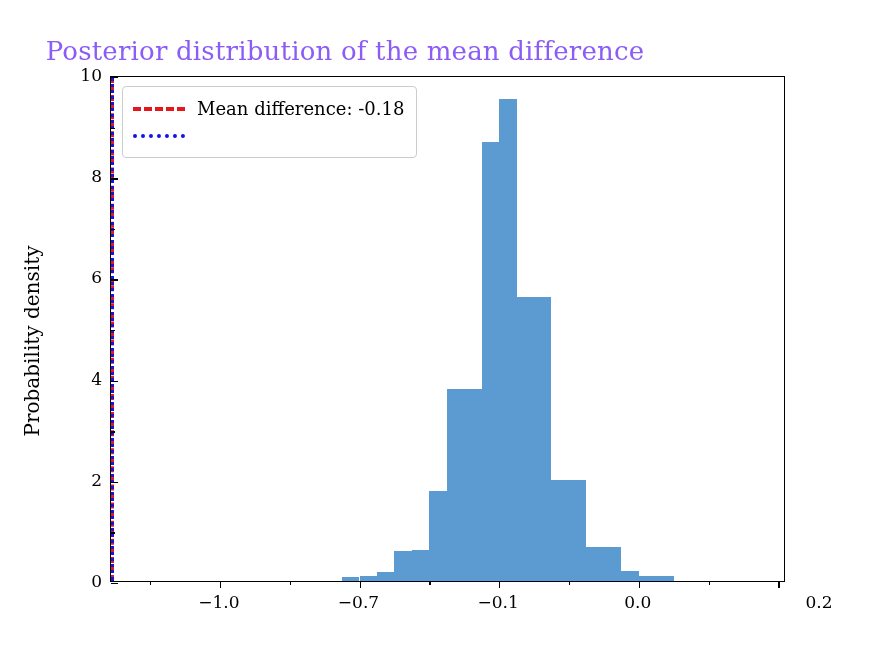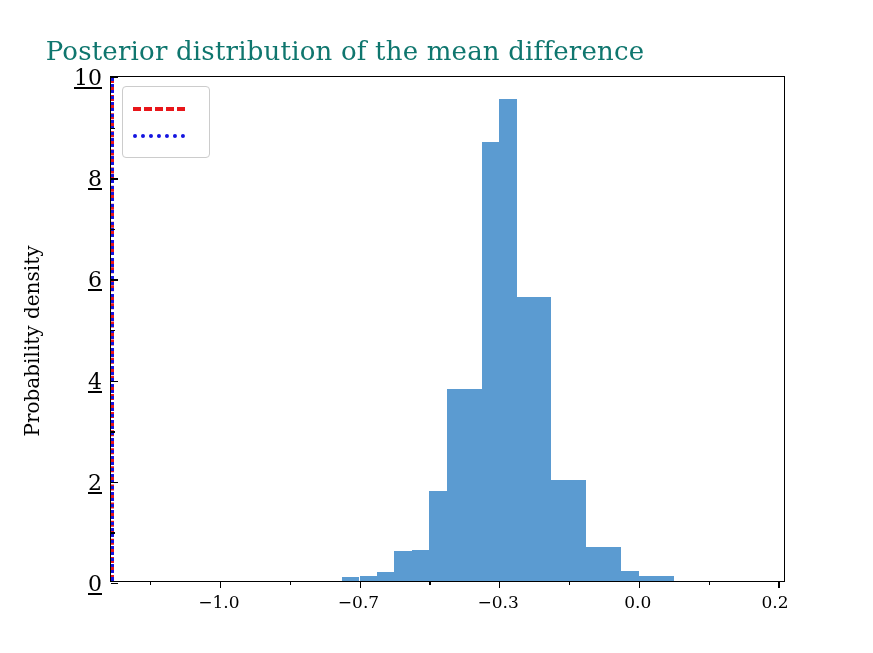--- a/index.html
+++ b/index.html
@@ -4,21 +4,21 @@
 <style>
   html,body{margin:0;padding:0;background:#ffffff;}
   body{width:873px;height:653px;overflow:hidden;
        font-family:"DejaVu Serif","Liberation Serif",serif;color:#000;}
   #figure{position:relative;width:873px;height:653px;background:#fff;}
 
   
   #chart-title{
     position:absolute;left:0;top:36px;width:690px;
     text-align:center;font-size:26px;letter-spacing:.2px;
-    font-family:"DejaVu Serif","Liberation Serif",serif;color:#0f766e;
+    font-family:"DejaVu Serif","Liberation Serif",serif;color:#8b5cf6;
   }
 
   
   #plot-area{
     position:absolute;left:110px;top:76px;width:675px;height:506px;
     box-sizing:border-box;border:1.4px solid #000;background:#fff;
   }
   #bars{position:absolute;left:0;top:0;width:100%;height:100%;}
   .bar{position:absolute;bottom:0;background:#5b9bd1;}
 
@@ -33,22 +33,22 @@
   .tick-x.minor{height:4px;}
   .tick-y{position:absolute;left:0;height:1.4px;background:#000;}
   .tick-y.major{width:7px;}
   .tick-y.minor{width:4px;}
 
   .xlabel-txt{
     position:absolute;top:592px;font-size:17px;text-align:center;
     width:80px;margin-left:-40px;color:#000;
   }
   .ylabel-txt{
-    position:absolute;left:0;font-size:22px;text-align:right;
-    width:36px;margin-top:-11px;color:#000;text-decoration:underline;
+    position:absolute;left:0;font-size:17px;text-align:right;
+    width:36px;margin-top:-11px;color:#000;
   }
 
   #x-axis-title{
     position:absolute;left:0;top:620px;width:873px;text-align:center;
     font-size:20px;color:#000;
   }
   #y-axis-title{
     position:absolute;left:-188px;top:329px;width:440px;text-align:center;
     font-size:20px;color:#000;
     transform:rotate(-90deg);transform-origin:center center;
@@ -120,37 +120,38 @@
         <div class="tick-y minor" style="top: 354.2px;"></div>
         <div class="tick-y minor" style="top: 253px;"></div>
         <div class="tick-y minor" style="top: 151.8px;"></div>
         <div class="tick-y minor" style="top: 50.6px;"></div>
       </div>
   </div>
 
   <div id="x-tick-labels">
       <div class="xlabel-txt" style="left: 218.893px;">−1.0</div>
       <div class="xlabel-txt" style="left: 358.501px;">−0.7</div>
-      <div class="xlabel-txt" style="left: 498.108px;">−0.3</div>
+      <div class="xlabel-txt" style="left: 498.108px;">−0.1</div>
       <div class="xlabel-txt" style="left: 637.715px;">0.0</div>
-      <div class="xlabel-txt" style="left: 775px;">0.2</div>
+      <div class="xlabel-txt" style="left: 819px;">0.2</div>
     </div>
   <div id="y-tick-labels">
       <div class="ylabel-txt" style="left: 66px; top: 582px;">0</div>
       <div class="ylabel-txt" style="left: 66px; top: 480.8px;">2</div>
       <div class="ylabel-txt" style="left: 66px; top: 379.6px;">4</div>
       <div class="ylabel-txt" style="left: 66px; top: 278.4px;">6</div>
       <div class="ylabel-txt" style="left: 66px; top: 177.2px;">8</div>
       <div class="ylabel-txt" style="left: 66px; top: 76px;">10</div>
     </div>
 
   <div id="y-axis-title">Probability density</div>
 
   <div id="legend">
     <div class="legend-row">
       <span class="legend-key dashed"></span>
+      <span class="legend-label">Mean difference: -0.18</span>
     </div>
     <div class="legend-row">
       <span class="legend-key dotted"></span>
     </div>
   </div>
 
 </div>
 
 </body></html>

